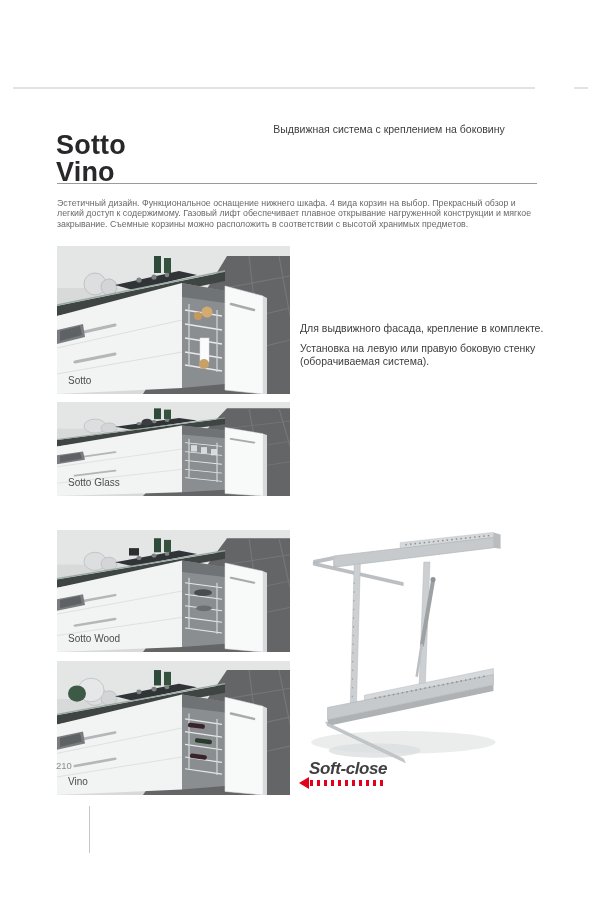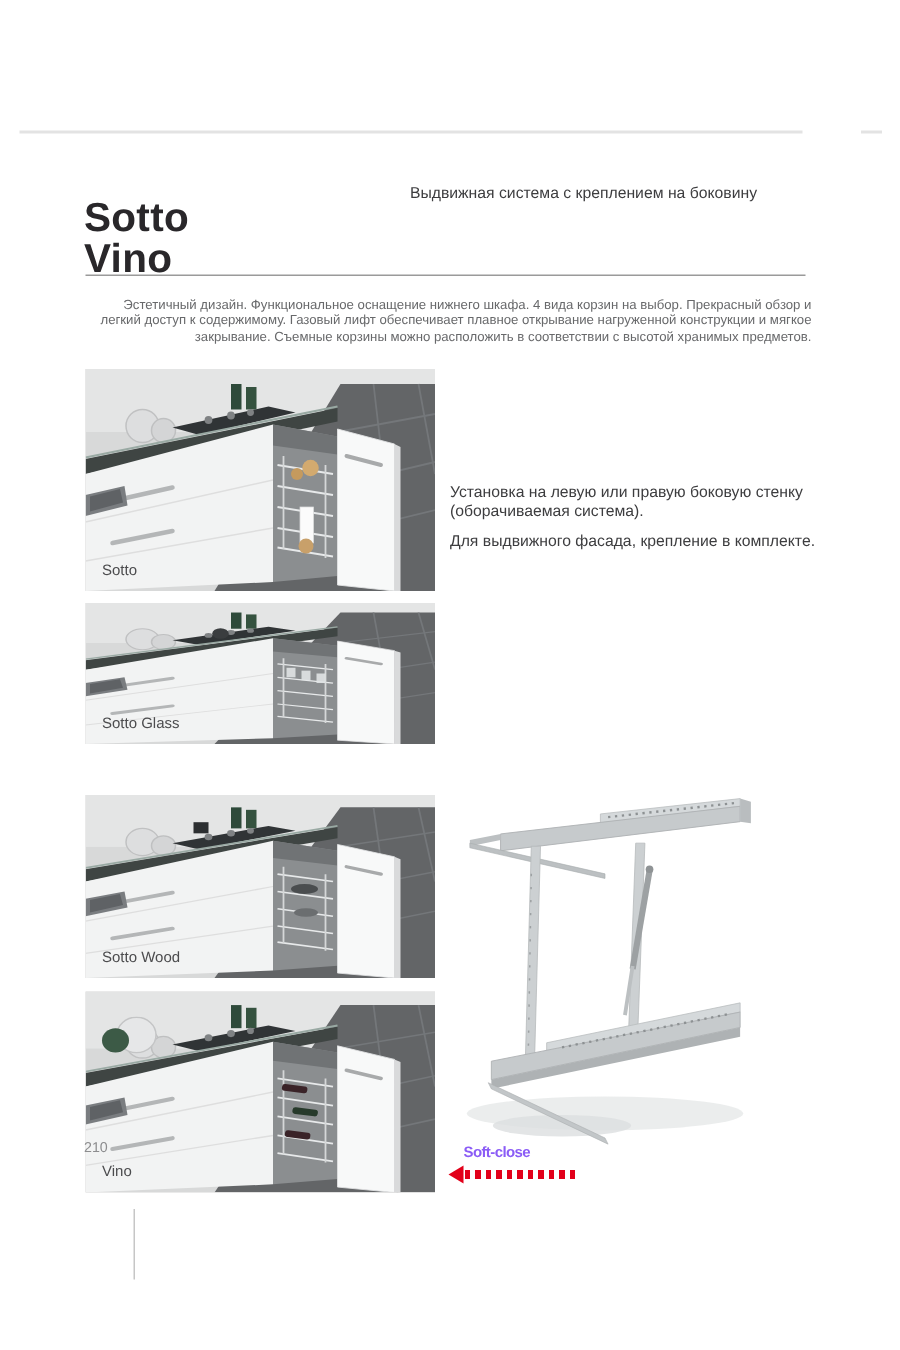--- a/index.html
+++ b/index.html
@@ -8,35 +8,35 @@
   .abs{position:absolute;}
   
   .rule-top{left:13px;top:87px;width:522px;height:2px;background:#e3e3e3;}
   .rule-top-dash{left:574px;top:87px;width:14px;height:2px;background:#e3e3e3;}
   .rule-title{left:57px;top:183px;width:480px;height:1px;background:#9a9a9a;}
   
   .title{left:56px;top:114px;font-size:27px;line-height:27px;font-weight:bold;
          color:#29272a;letter-spacing:0.2px;}
   .subtitle{left:240px;top:123px;width:298px;text-align:center;font-size:10.5px;color:#3d3d3f;}
   
-  .intro{left:57px;top:189px;width:484px;font-size:8.8px;line-height:10.4px;color:#68696b;text-align:right;}
+  .intro{left:57px;top:189px;width:484px;font-size:8.8px;line-height:10.4px;color:#68696b;}
   
   .shot{left:57px;width:233px;margin:0;background:#d7d8d8;overflow:hidden;}
   .shot svg{display:block;width:100%;height:100%;}
   .shot figcaption{position:absolute;left:11px;bottom:8px;font-size:10px;color:#4c4c4e;}
   
   .details{left:300px;top:322px;width:262px;font-size:10.5px;line-height:13px;color:#3d3d3f;}
   .details p{margin:0 0 7px 0;}
   
   .render{left:303px;top:520px;width:215px;height:248px;}
   .render svg{display:block;width:100%;height:100%;}
   
   .softclose{left:299px;top:761px;width:96px;}
-  .softclose .sc-text{display:block;margin-left:10px;font-size:10px;font-weight:bold;
-      color:#8b5cf6;letter-spacing:-0.4px;line-height:15px;}
+  .softclose .sc-text{display:block;margin-left:10px;font-size:17px;font-weight:bold;
+      font-style:italic;color:#404040;letter-spacing:-0.4px;line-height:15px;}
   .sc-row{display:flex;align-items:center;margin-top:1px;}
   .sc-arrow{width:0;height:0;border-top:6px solid transparent;border-bottom:6px solid transparent;
       border-right:10px solid #e2001a;}
   .sc-dashes{width:76px;height:6px;margin-left:1px;
       background:repeating-linear-gradient(90deg,#e2001a 0 3.5px,transparent 3.5px 7px);}
   
   .pagenum{left:56px;top:760px;font-size:9.5px;color:#8d8d8f;}
   .vline{left:89px;top:806px;width:1px;height:47px;background:#c6c6c6;}
 </style>
 </head>
@@ -151,22 +151,22 @@
       <circle cx="34" cy="32" r="13" fill="#e6e7e8" stroke="#c4c5c6"></circle>
       <circle cx="20" cy="36" r="9" fill="#3c5a46"></circle>
       <rect x="131" y="69" width="17" height="5" rx="2" fill="#3a2328" transform="rotate(8 139 71)"></rect>
       <rect x="138" y="86" width="17" height="5" rx="2" fill="#273a2b" transform="rotate(8 146 88)"></rect>
       <rect x="133" y="103" width="17" height="5" rx="2" fill="#3a2328" transform="rotate(8 141 105)"></rect>
     </svg>
     <figcaption>Vino</figcaption>
   </figure>
 
   <div class="abs details">
+    <p>Для выдвижного фасада, крепление в комплекте.</p>
     <p>Установка на левую или правую боковую стенку (оборачиваемая система).</p>
-    <p>Для выдвижного фасада, крепление в комплекте.</p>
   </div>
 
   <div class="abs render">
     <svg viewBox="0 0 210 240">
       <ellipse cx="98" cy="216" rx="90" ry="11" fill="#e6e8e9" opacity="0.8"></ellipse>
       <ellipse cx="70" cy="224" rx="45" ry="7" fill="#dcdee0" opacity="0.8"></ellipse>
 
       <polygon points="95,21 186,11 186,16 95,27" fill="#d5d9db" stroke="#b8bcbe" stroke-width="0.5"></polygon>
       <polygon points="30,34 186,16 186,26 30,45" fill="#c6cacc" stroke="#aeb2b4" stroke-width="0.6"></polygon>
       <line x1="100" y1="23" x2="182" y2="14" stroke="#8d9193" stroke-width="1.5" stroke-dasharray="1.5,3"></line>

